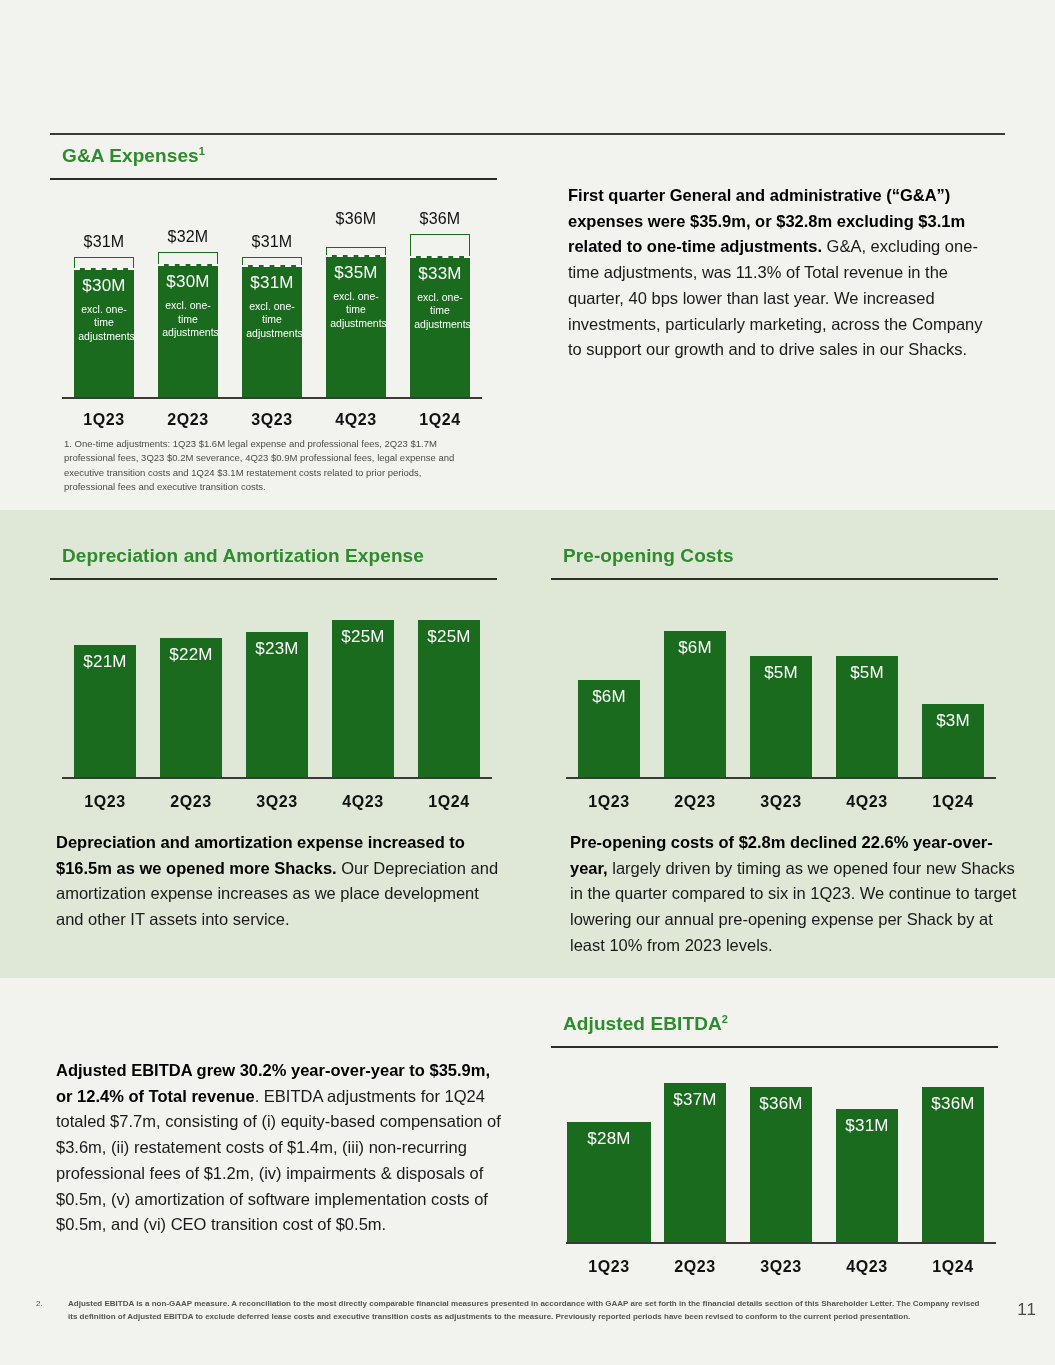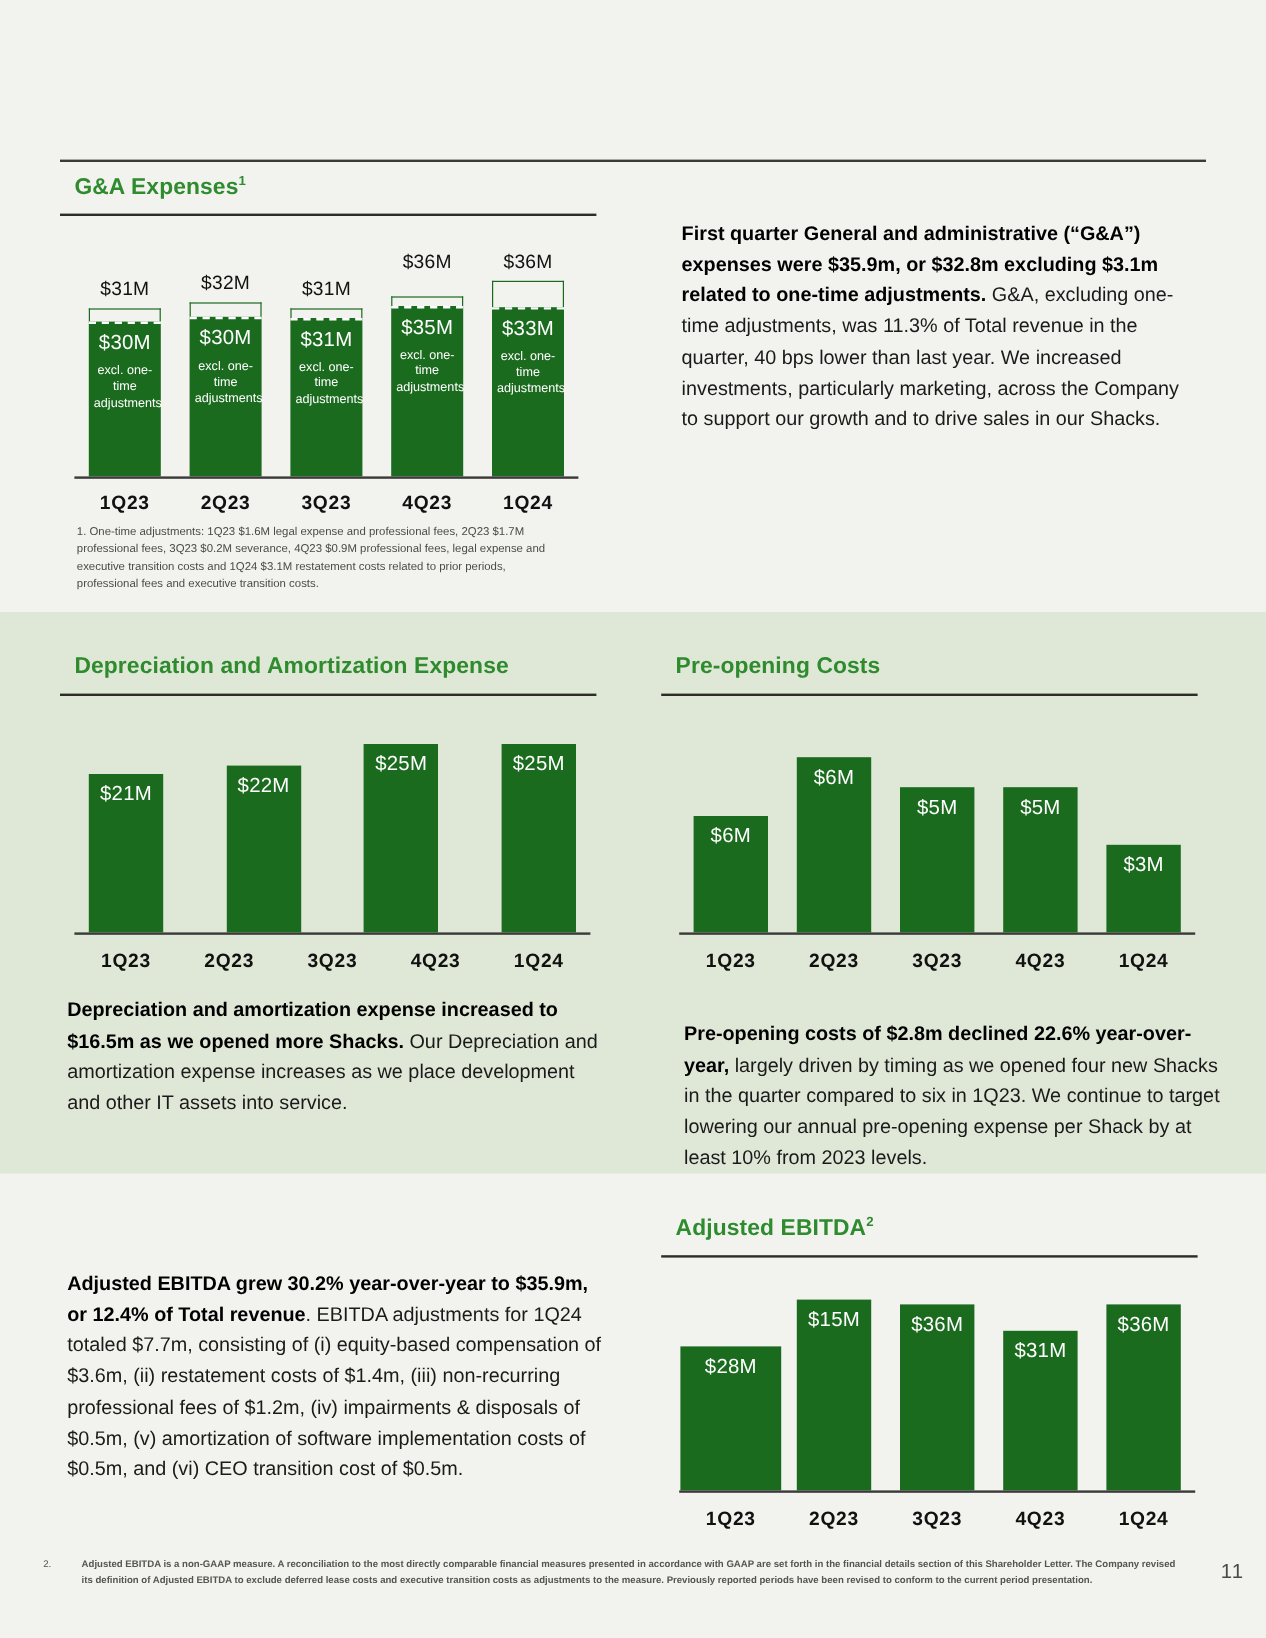--- a/index.html
+++ b/index.html
@@ -308,20 +308,25 @@
           <div class="bar" style="width: 62px; height: 132.222px;">
             <div class="bar-val">$21M</div>
           </div>
         </div>
         <div class="col" style="width: 86px;">
           <div class="bar" style="width: 62px; height: 138.519px;">
             <div class="bar-val">$22M</div>
           </div>
         </div>
         <div class="col" style="width: 86px;">
+          <div class="bar" style="width: 62px; height: 144.815px;">
+            <div class="bar-val">$23M</div>
+          </div>
+        </div>
+        <div class="col" style="width: 86px;">
           <div class="bar" style="width: 62px; height: 157.407px;">
             <div class="bar-val">$25M</div>
           </div>
         </div>
         <div class="col" style="width: 86px;">
           <div class="bar" style="width: 62px; height: 157.407px;">
             <div class="bar-val">$25M</div>
           </div>
         </div>
       </div>
@@ -373,37 +378,37 @@
     <div class="axis" style="bottom:36px;"></div>
     <div class="xlabels" id="pre-xlabels" style="bottom:4px;">
         <div class="xlab" style="width: 86px;">1Q23</div>
         <div class="xlab" style="width: 86px;">2Q23</div>
         <div class="xlab" style="width: 86px;">3Q23</div>
         <div class="xlab" style="width: 86px;">4Q23</div>
         <div class="xlab" style="width: 86px;">1Q24</div>
       </div>
   </div>
 
-  <div class="copy" style="left:570px; top:830px; width:455px;margin-top:20px;">
+  <div class="copy" style="left:570px; top:830px; width:455px;">
     <b>Pre-opening costs of $2.8m declined 22.6% year-over-year,</b><span> largely driven by timing as we opened four new Shacks in the quarter compared to six in 1Q23. We continue to target lowering our annual pre-opening expense per Shack by at least 10% from 2023 levels.</span>
   </div>
 
   <div class="sec-head" style="left:563px; top:1013px;"><span>Adjusted EBITDA</span><sup>2</sup></div>
   <div class="sec-rule" style="left:551px; top:1046px; width:447px;"></div>
 
   <div class="chart" id="chart-ebitda" style="left:566px; top:1060px; width:430px; height:220px;">
     <div class="plot" id="ebitda-plot" style="bottom:38px; height:172px;">
         <div class="col" style="width: 86px;">
           <div class="bar" style="width: 84px; height: 120.4px;">
             <div class="bar-val">$28M</div>
           </div>
         </div>
         <div class="col" style="width: 86px;">
           <div class="bar" style="width: 62px; height: 159.1px;">
-            <div class="bar-val">$15M</div>
+            <div class="bar-val">$37M</div>
           </div>
         </div>
         <div class="col" style="width: 86px;">
           <div class="bar" style="width: 62px; height: 154.8px;">
             <div class="bar-val">$36M</div>
           </div>
         </div>
         <div class="col" style="width: 86px;">
           <div class="bar" style="width: 62px; height: 133.3px;">
             <div class="bar-val">$31M</div>

